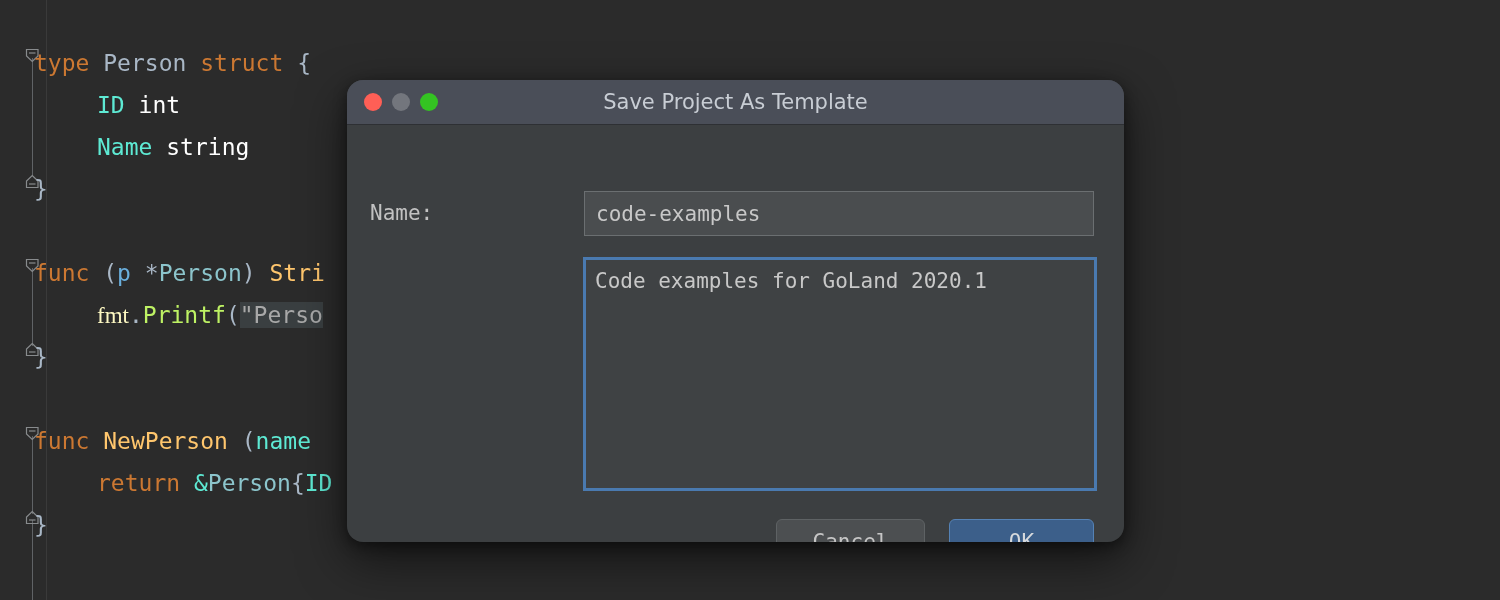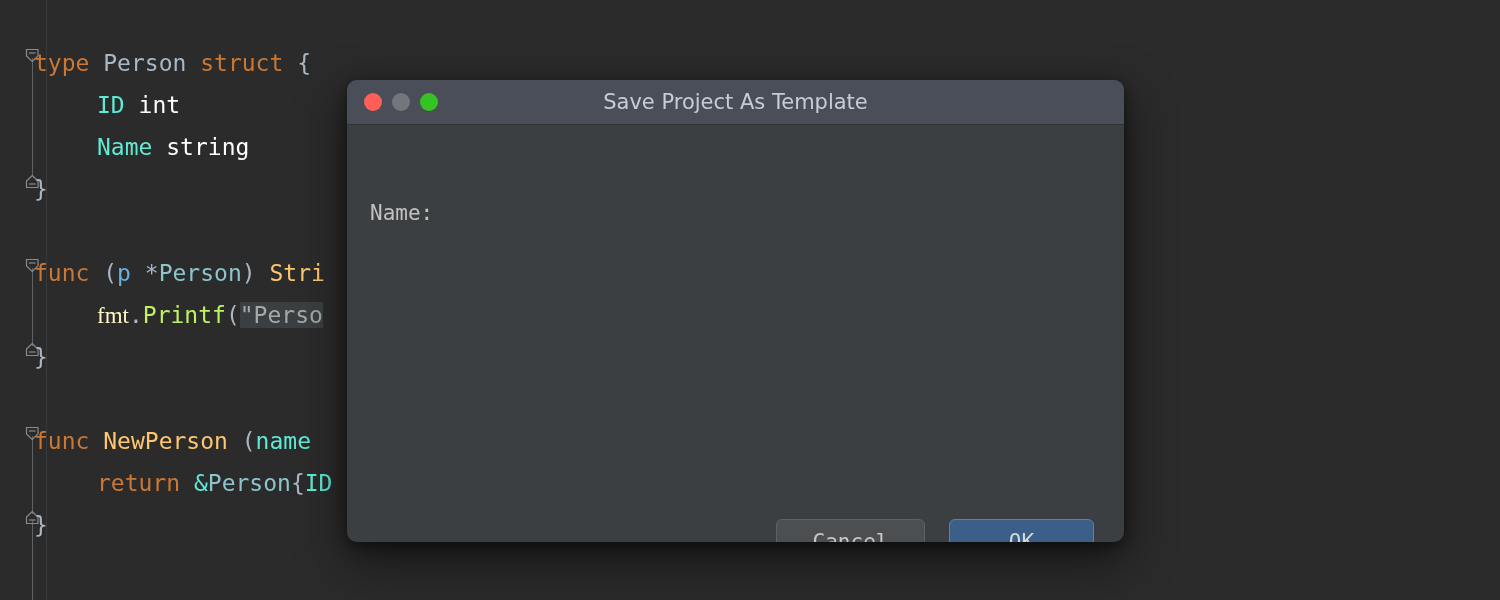--- a/index.html
+++ b/index.html
@@ -68,21 +68,21 @@
   .tok-str     { color: #a8a8a8; background: #3a3f41; }
   .tok-punc    { color: #a9b7c6; }
 
   
   #dialog {
     position: absolute;
     left: 347px;
     top: 80px;
     width: 777px;
     height: 462px;
-    border-radius: 10px;
+    border-radius: 16px;
     background: #3c3f41;
     box-shadow: 0 18px 48px rgba(0,0,0,0.55), 0 4px 14px rgba(0,0,0,0.45);
     overflow: hidden;
   }
   #titlebar {
     position: relative;
     height: 44px;
     background: #4a4e58;
     border-bottom: 1px solid #2e3034;
     display: flex;
@@ -251,22 +251,26 @@
       <div class="traffic first close"></div>
       <div class="traffic min"></div>
       <div class="traffic max"></div>
       <div id="title-text">Save Project As Template</div>
     </div>
 
     <div id="dlg-body">
 
       <div class="row-label" id="label-name">Name:</div>
 
-
-
+      <input id="name-input" type="text" value="code-examples" style="">
+
+
+      <div id="desc-wrap">
+        <textarea id="desc-input" style="">Code examples for GoLand 2020.1</textarea>
+      </div>
 
       <button class="dlg-btn" id="btn-cancel">Cancel</button>
 
       <button class="dlg-btn" id="btn-ok">OK</button>
 
     </div>
   </div>
 </div>
 
 </body></html>

